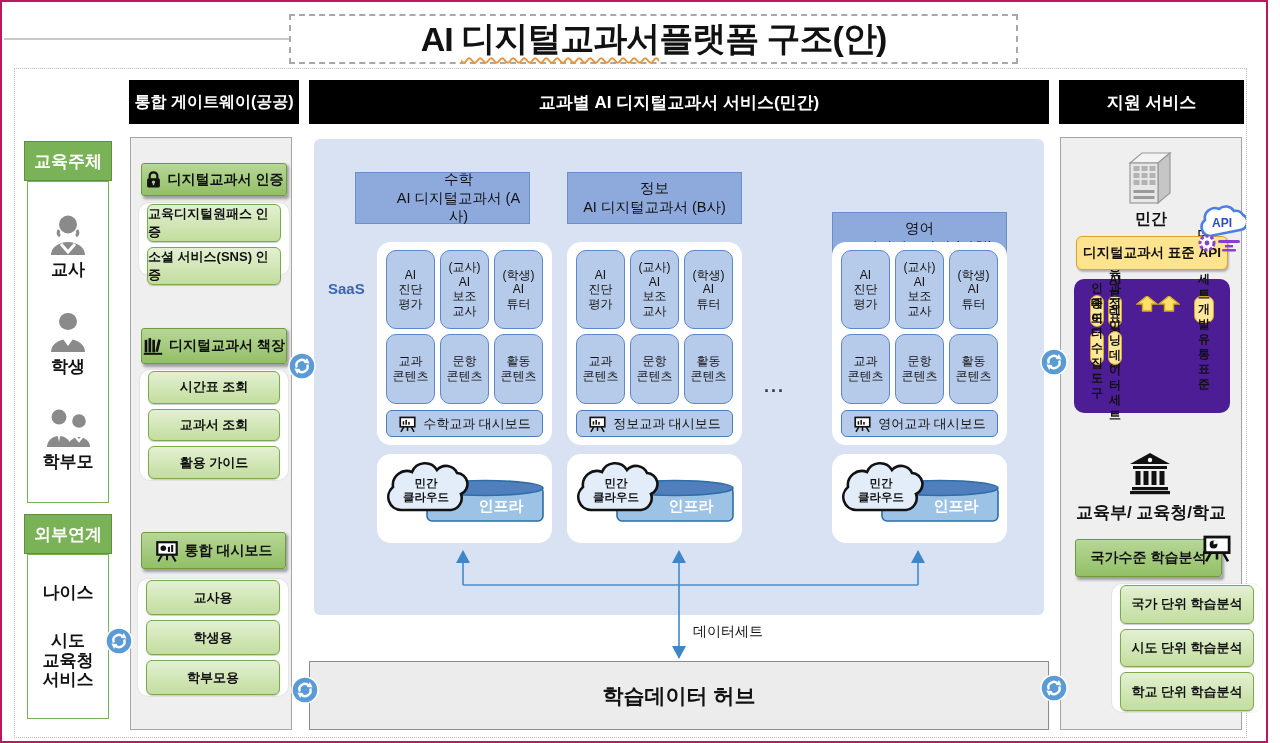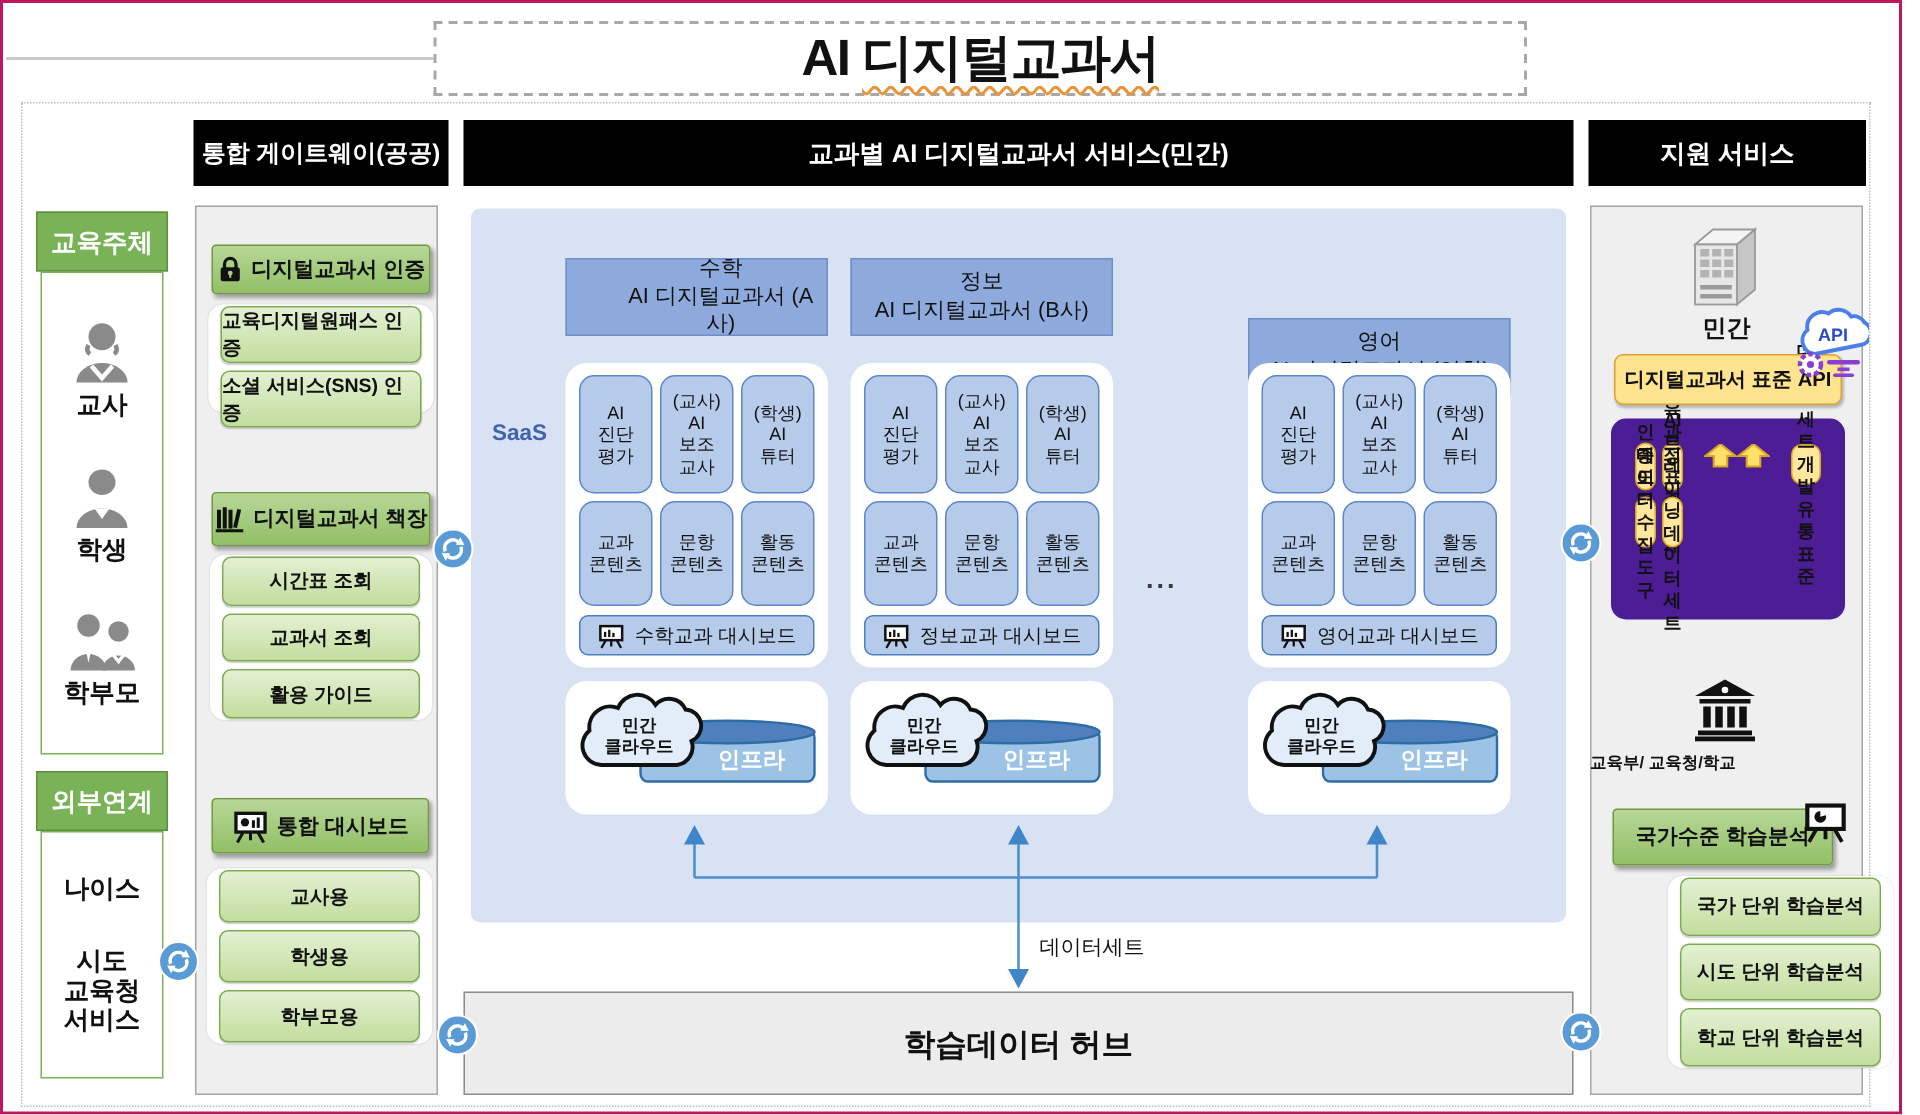--- a/index.html
+++ b/index.html
@@ -70,37 +70,37 @@
   .ytitle { background:#ffe48f; border:1.5px solid #e0a030; border-radius:6px; box-shadow:1px 1.5px 2px rgba(0,0,0,.25);
     font-size:13.5px; font-weight:800; z-index:2; }
   .ycell { background:#ffe79c; border:1.2px solid #d9a521; border-radius:7px; font-size:11.5px; font-weight:700;
     line-height:1.25; display:flex; align-items:center; justify-content:center; text-align:center; }
   .api-card { left:1072px; top:277px; width:156px; height:134px; background:#4c1d95; border-radius:10px; z-index:1;
     padding:16px; display:flex; flex-direction:row; }
   .api-grid { display:grid; grid-template-columns:1fr 1fr; grid-template-rows:32px 34px; gap:4px; }
   .yarrows { height:17px; display:flex; justify-content:space-around; align-items:center; padding:0 14px; }
   .ystd { height:27px; margin-top:1px; }
   .ystd, .ytool { font-size:12px; }
-  .gov-label { font-size:11px; font-weight:700; z-index:2; text-align:left; }
+  .gov-label { font-size:17px; font-weight:700; z-index:2; text-align:center; }
   .plabel { font-size:16px; font-weight:700; z-index:2; text-align:center; }
 
   .sync { width:28px; height:28px; z-index:5; }
   .icon-z { z-index:4; }
   svg { display:block; }
 </style>
 </head>
 <body>
 
 <div id="canvas">
 
   <div class="abs slide-guide"></div>
   <div class="abs title-guide-line"></div>
 
   <div class="abs flexc title-box">
-    <span>AI </span>&nbsp;<span class="squiggle">디지털교과서</span>
+    <span>AI </span>&nbsp;<span class="squiggle">디지털교과서</span><span> 플랫폼 구조(안)</span>
   </div>
 
   <div class="abs flexc side-head" style="left:22px;top:139px;width:88px;height:40px;">교육주체</div>
   <div class="abs side-body" style="left:25px;top:179px;width:82px;height:322px;">
     <div class="side-item">
       <span>
         <svg width="44" height="44" viewBox="0 0 44 44">
             <circle cx="22" cy="11.5" r="9" fill="#8a8a8a"></circle>
             <path d="M13,17 q-2,4 1,6 M31,17 q2,4 -1,6" stroke="#8a8a8a" stroke-width="3" fill="none"></path>
             <path d="M5,42 a17,13 0 0 1 34,0 z" fill="#8a8a8a"></path>
@@ -195,21 +195,21 @@
     <div class="gbtn">교사용</div>
     <div class="gbtn">학생용</div>
     <div class="gbtn">학부모용</div>
   </div>
 
   <div class="abs flexc blackbar" style="left:307px;top:78px;width:740px;height:44px;font-size:17px;">교과별 AI 디지털교과서 서비스(민간)</div>
   <div class="abs bluepanel"></div>
   <div class="abs saas" style="left:326px;top:278px;">SaaS</div>
   <div class="abs ellipsis" style="left:762px;top:374px;">...</div>
 
-  <div class="abs svc-title" style="left:375px;top:170px;width:175px;padding-left:32px;">
+  <div class="abs svc-title" style="left:353px;top:170px;width:175px;padding-left:32px;">
     <span>수학</span>
     <span>AI 디지털교과서 (A사)</span>
   </div>
   <div class="abs svc-card card1" style="left:375px;top:240px;width:175px;height:203px;">
     <div class="mods">
       <div class="module pre">AI
 진단
 평가</div>
       <div class="module pre">(교사)
 AI

